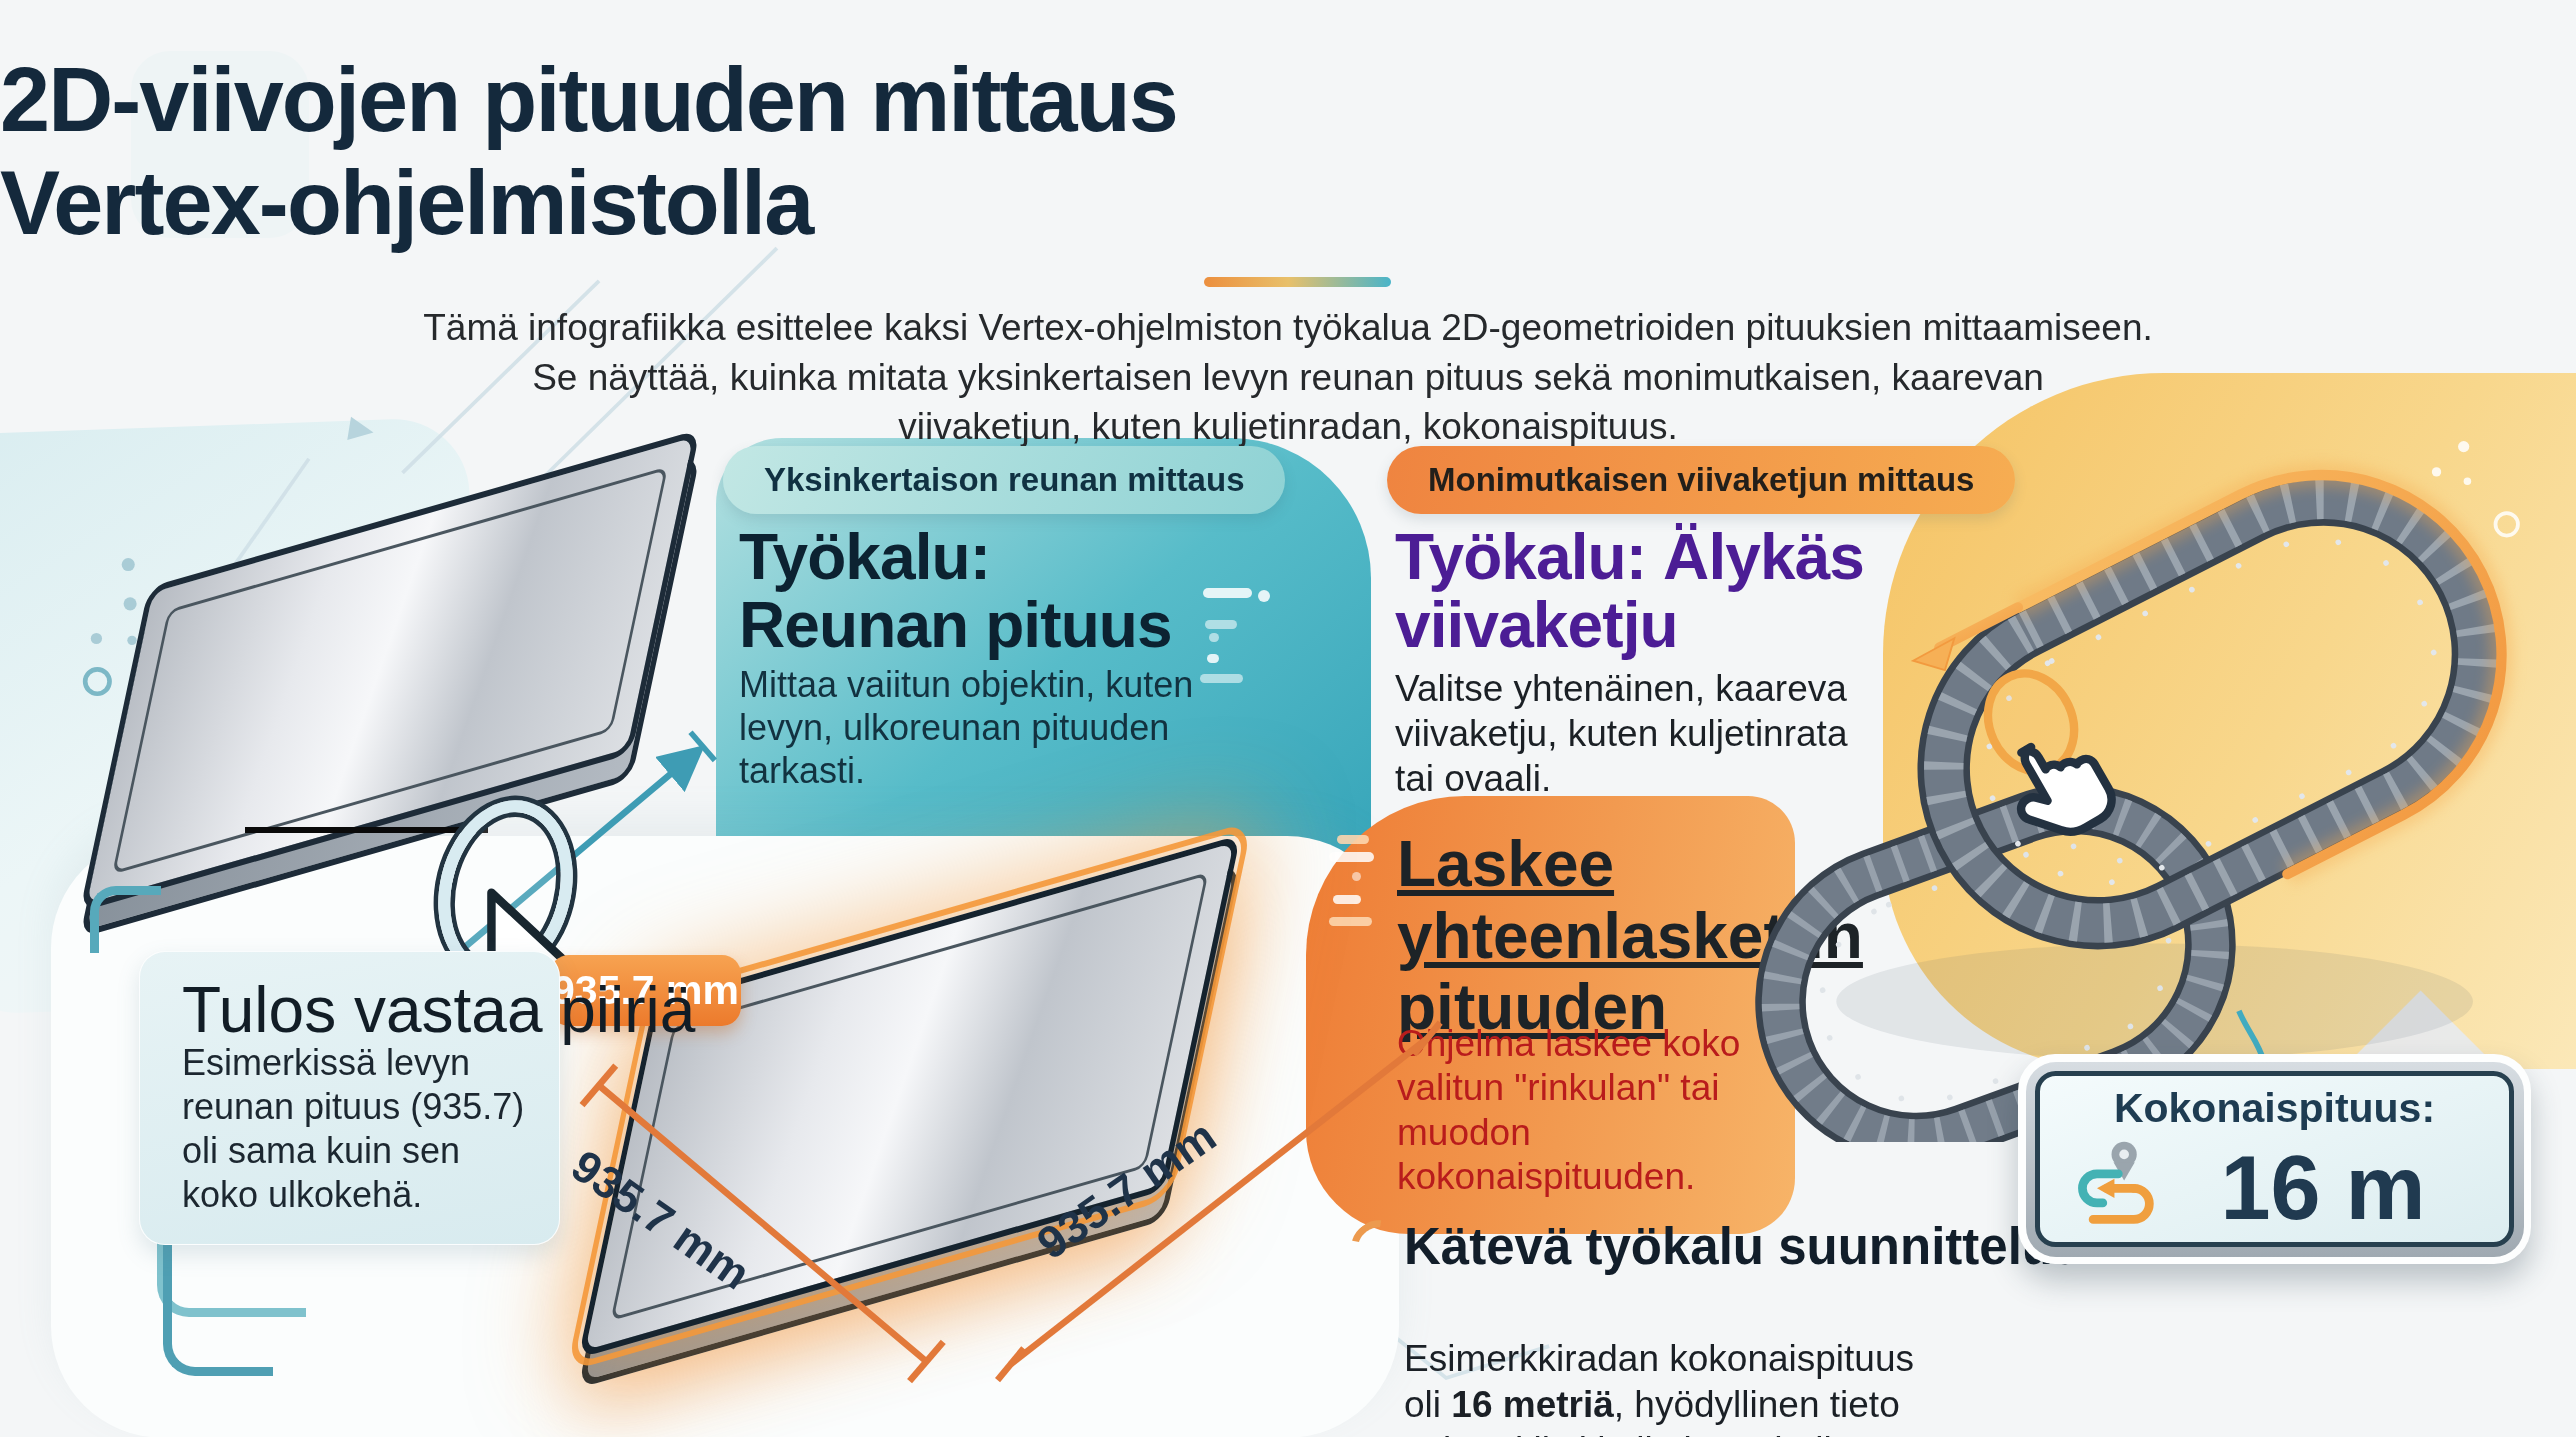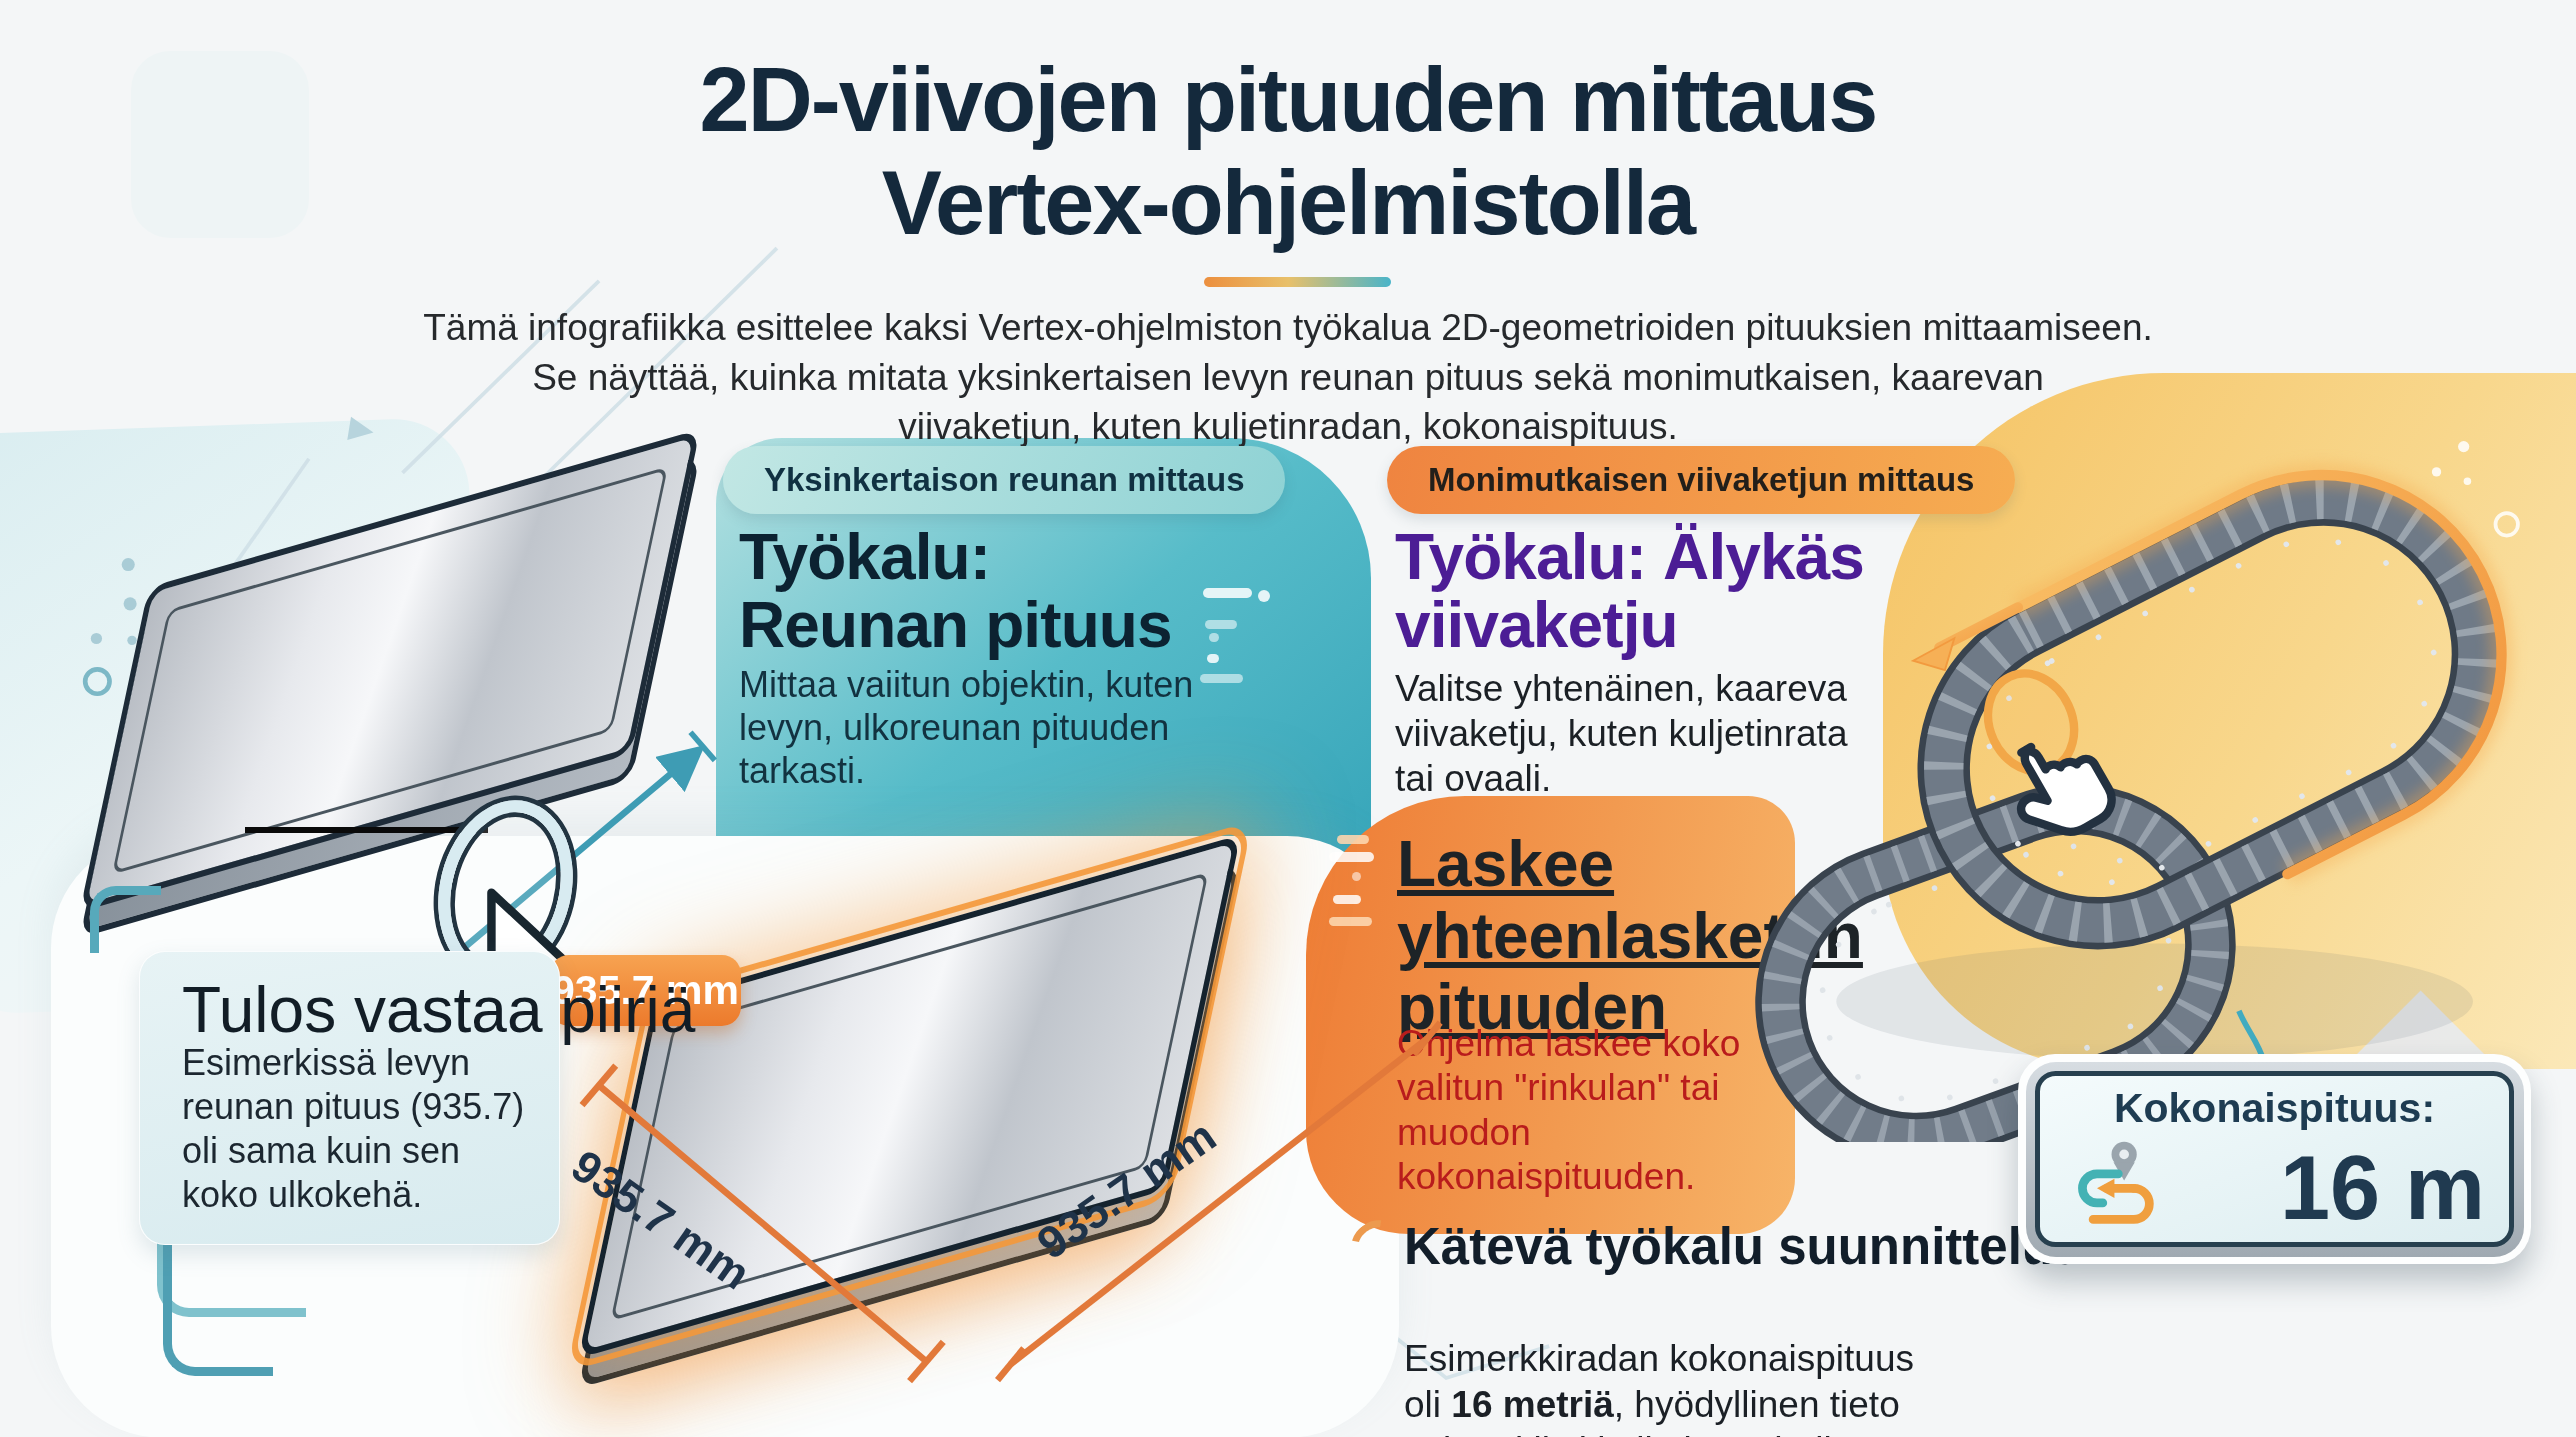--- a/index.html
+++ b/index.html
@@ -15,21 +15,21 @@
   .yellow-blob{left:1883px;top:373px;width:693px;height:696px;border-radius:281px 0 0 225px;
     background:linear-gradient(120deg,#f5c364 0%,#f8d78c 55%,#fbe8b8 100%);}
   .teal-blob{left:716px;top:438px;width:655px;height:592px;border-radius:66px 140px 197px 140px;
     background:linear-gradient(140deg,#b5e1e1 0%,#57bcc9 45%,#2b9db4 100%);}
   .white-blob{left:51px;top:836px;width:1348px;height:602px;border-radius:112px;background:#fbfdfd;
     box-shadow:0 -17px 37px rgba(140,175,185,.12);}
   .orange-blob{left:1306px;top:796px;width:489px;height:438px;border-radius:159px 47px 56px 103px;
     background:linear-gradient(100deg,#ee7c35 0%,#f29a50 55%,#f7b468 100%);}
 
   
-  .title{left:0;top:49px;width:2576px;text-align:center;font-size:90px;font-weight:700;
+  .title{left:0;top:49px;width:2576px;font-size:90px;font-weight:700;
     color:#14293c;line-height:1.14;letter-spacing:-1.9px;}
   .title-underline{left:1204px;top:277px;width:187px;height:10.3px;border-radius:5.6px;
     background:linear-gradient(90deg,#ec8f3e,#e8c06a 45%,#49b4c9);}
   .intro{left:305px;top:303px;width:1966px;text-align:center;font-size:37px;line-height:1.34;
     color:#26292c;font-weight:400;}
 
   
   .badge{padding:15px 41px;border-radius:45px;font-size:33px;font-weight:700;display:inline-block;
     box-shadow:0 5.6px 13px rgba(60,90,100,.15);}
   .badge-simple{left:723px;top:446px;color:#103142;background:linear-gradient(120deg,#c2e7e4,#8ed2d4);}
@@ -96,21 +96,21 @@
 
   
   .total-box{left:2018px;top:1054px;width:513px;height:210px;border-radius:37px;background:#fdfefe;
     padding:7.5px;box-shadow:0 17px 30px rgba(40,60,75,.28);box-sizing:border-box;}
   .total-bezel{width:100%;height:100%;border-radius:30px;padding:9.4px;box-sizing:border-box;
     background:linear-gradient(180deg,#d7dde2,#9fa9b1);}
   .total-inner{width:100%;height:100%;border-radius:20.6px;border:5.6px solid #27404f;box-sizing:border-box;
     background:linear-gradient(160deg,#f4fbfc,#dcedf0);display:flex;flex-direction:column;}
   .total-label{text-align:center;margin-top:9.4px;font-size:41px;font-weight:700;color:#1e3c52;}
   .total-row{display:flex;align-items:center;flex:1;padding:0 24px 7.5px 24px;}
-  .total-value{flex:1;text-align:right;font-size:90px;font-weight:700;color:#203a50;line-height:.95;margin-top:10px;}
+  .total-value{flex:1;text-align:center;font-size:90px;font-weight:700;color:#203a50;line-height:.95;margin-top:10px;}
 </style>
 </head>
 <body>
 
 <div class="stage">
 
   <div class="abs pale-left"></div>
   <div class="abs pale-topleft"></div>
   <div class="abs yellow-blob"></div>
 

